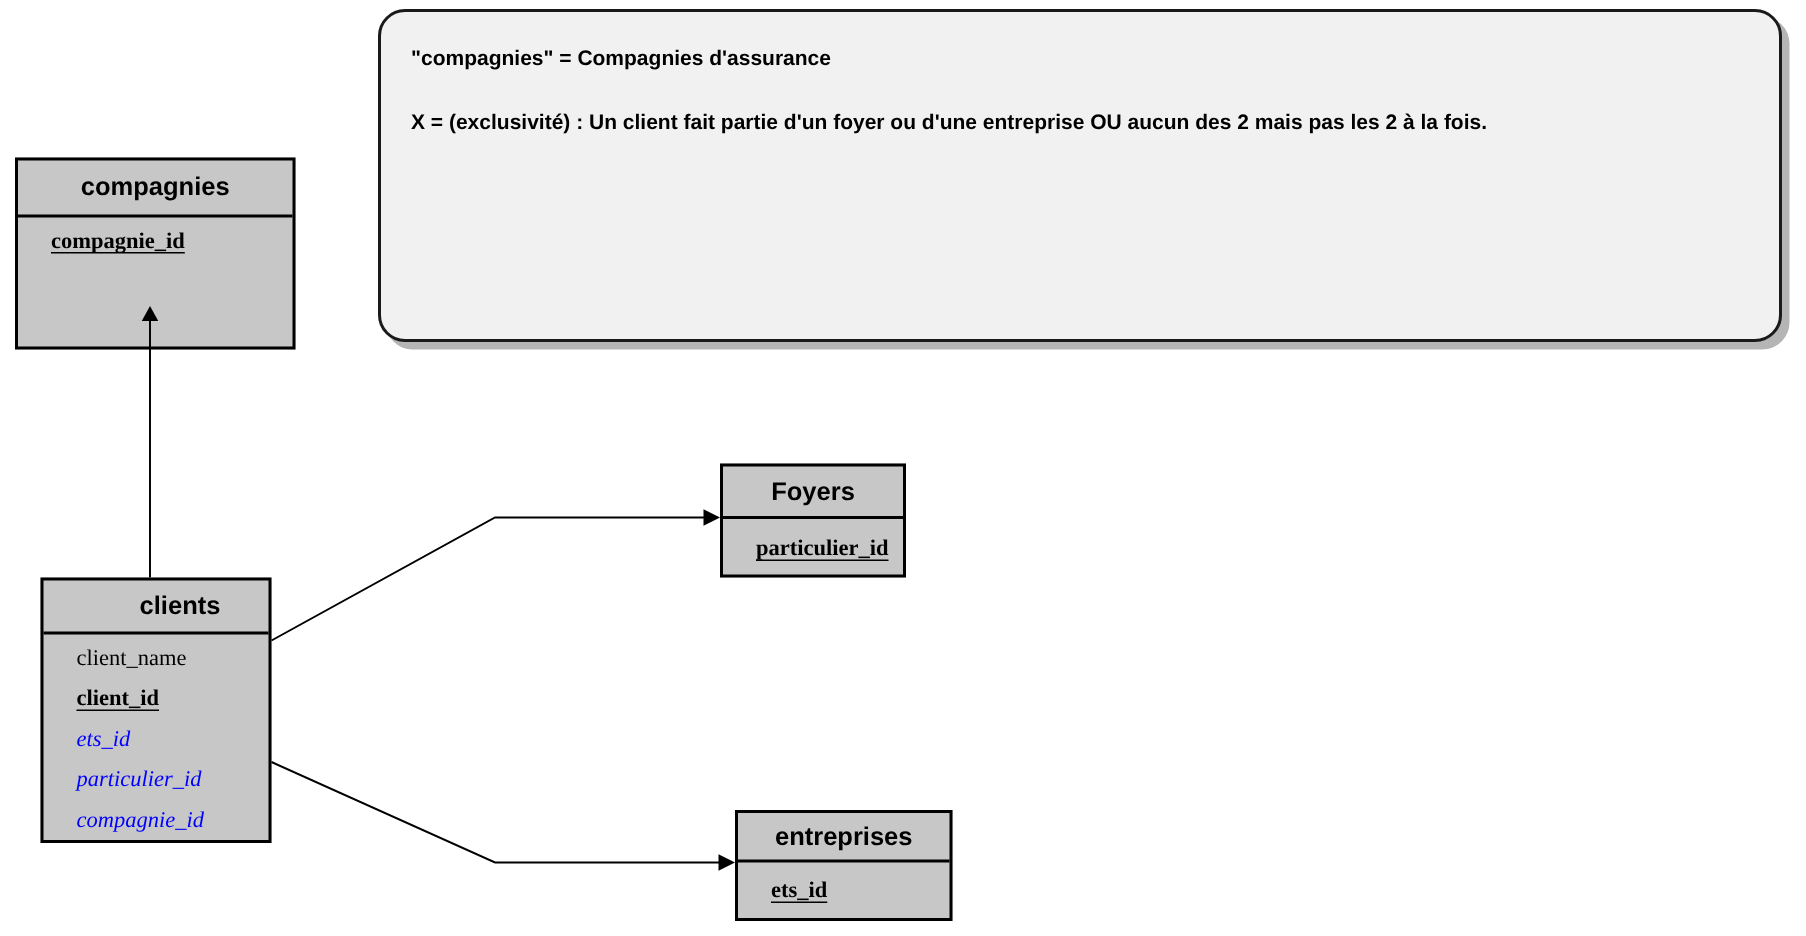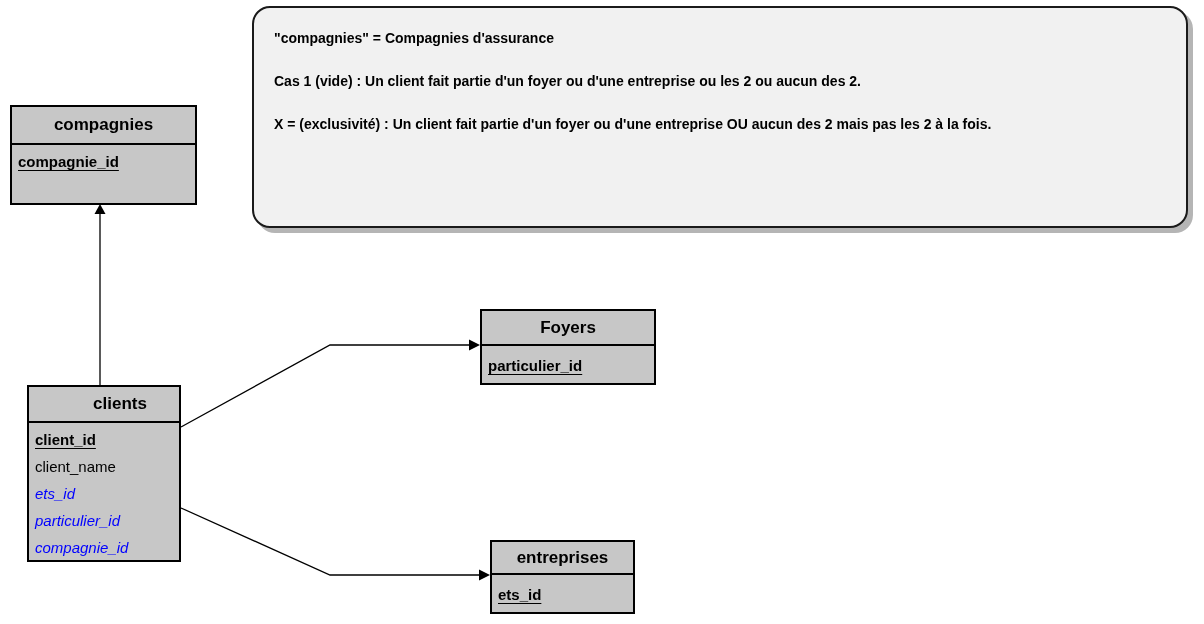--- a/index.html
+++ b/index.html
@@ -23,66 +23,65 @@
   }
   
   .table{
     position:absolute;background:#c7c7c7;border:2px solid #000;
     box-sizing:border-box;
   }
   .table-title{
     text-align:center;font-weight:bold;font-size:17px;color:#000;
     border-bottom:2px solid #000;
   }
-  .table-fields{padding:3px 4px 2px 6px;}
+  .table-fields{padding:3px 4px 2px 22px;font-family:Liberation Serif, serif;}
   .field{font-size:15px;line-height:27px;color:#000;white-space:nowrap;}
   .field.pk{font-weight:bold;text-decoration:underline;text-underline-offset:3px;}
   .field.fk{color:#0000ff;font-style:italic;}
 
-  #t-compagnies{left:10px;top:105px;width:187px;height:100px;}
+  #t-compagnies{left:10px;top:105px;width:187px;height:128px;}
   #t-compagnies .table-title{line-height:36px;}
 
   #t-clients{left:27px;top:385px;width:154px;height:177px;}
   #t-clients .table-title{line-height:34px;padding-left:32px;}
 
-  #t-foyers{left:480px;top:309px;width:176px;height:76px;}
+  #t-foyers{left:480px;top:309px;width:124px;height:76px;}
   #t-foyers .table-title{line-height:33px;}
   #t-foyers .field{line-height:34px;}
 
   #t-entreprises{left:490px;top:540px;width:145px;height:74px;}
   #t-entreprises .table-title{line-height:31px;}
   #t-entreprises .field{line-height:33px;}
 
   
   #connectors{
     position:absolute;left:0;top:0;width:1204px;height:624px;
     pointer-events:none;
   }
 </style>
 </head>
 <body>
 
 <div class="note">
   <p>"compagnies" = Compagnies d'assurance</p>
-  <p>Cas 1 (vide) : Un client fait partie d'un foyer ou d'une entreprise ou les 2 ou aucun des 2.</p>
   <p>X  = (exclusivité) : Un client fait partie d'un foyer ou d'une entreprise  OU aucun des 2 mais pas les 2 à la fois.</p>
 </div>
 
 <div class="table" id="t-compagnies">
   <div class="table-title">compagnies</div>
   <div class="table-fields">
     <div class="field pk">compagnie_id</div>
   </div>
 </div>
 
 <div class="table" id="t-clients">
   <div class="table-title">clients</div>
   <div class="table-fields">
+    <div class="field">client_name</div>
     <div class="field pk">client_id</div>
-    <div class="field">client_name</div>
     <div class="field fk">ets_id</div>
     <div class="field fk">particulier_id</div>
     <div class="field fk">compagnie_id</div>
   </div>
 </div>
 
 <div class="table" id="t-foyers">
   <div class="table-title">Foyers</div>
   <div class="table-fields">
     <div class="field pk">particulier_id</div>

